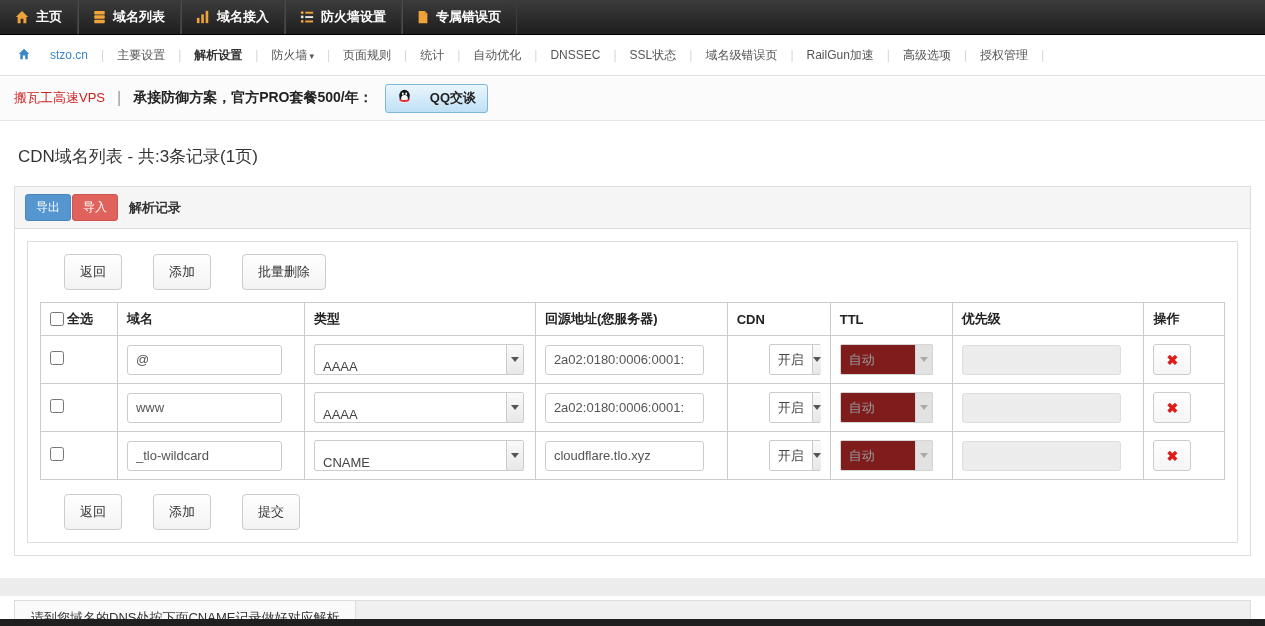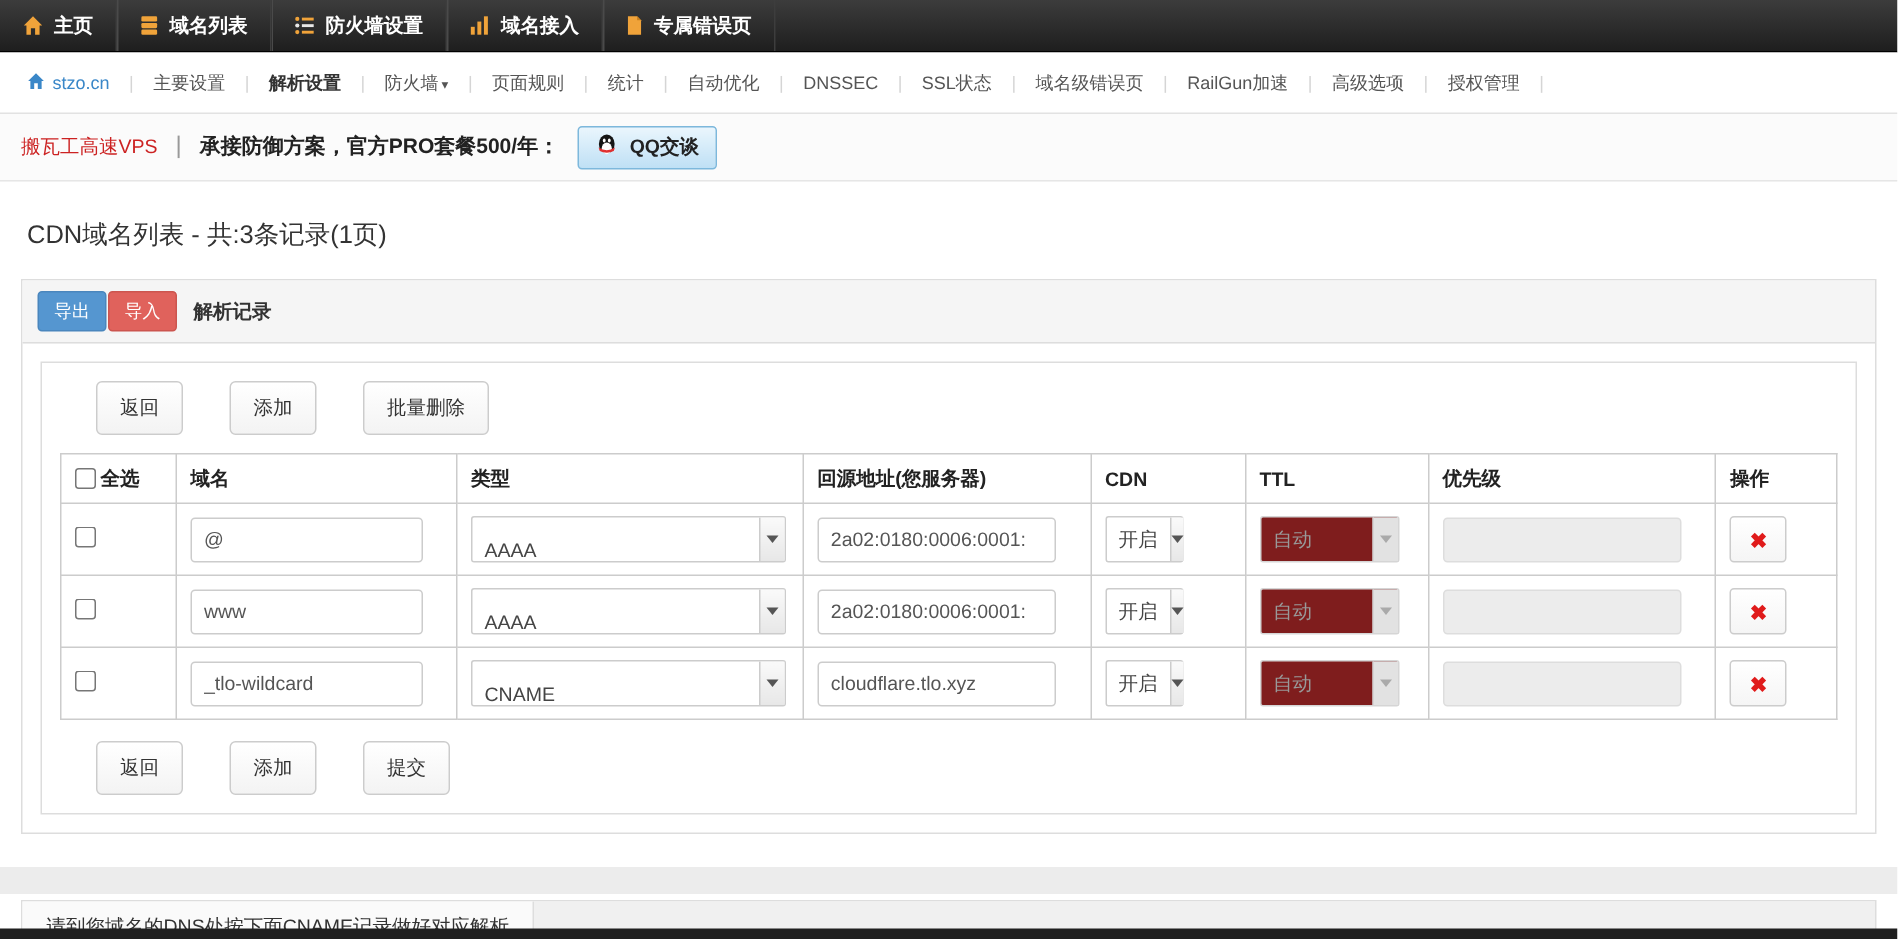--- a/index.html
+++ b/index.html
@@ -15,32 +15,32 @@
   .topitem { display:flex; align-items:center; gap:7px; padding:0 15px;
     color:#fff; font-weight:bold; font-size:13px; cursor:pointer;
     border-right:1px solid #3d3d3d; box-shadow:inset 1px 0 0 #4a4a4a; }
   .topitem:first-child { box-shadow:none; }
   .ticon { display:flex; align-items:center; }
 
   
   .subnav { height:41px; display:flex; align-items:center; background:#fff;
     border-bottom:1px solid #e2e2e2; font-size:12px; color:#666; padding:0 10px; }
   .subnav a { color:#555; text-decoration:none; padding:0 13px; white-space:nowrap; cursor:pointer; }
-  .subnav a.domain { color:#3a87c8; display:inline-flex; align-items:center; gap:5px; padding-left:8px; }
+  .subnav a.domain { color:#3a87c8; display:inline-flex; align-items:center; gap:20px; padding-left:8px; }
   .subnav .sep { color:#d5d5d5; }
   .subnav a.active { font-weight:bold; color:#333; }
   .caret { font-size:9px; color:#555; margin-left:2px; }
 
   
   .adbar { height:45px; display:flex; align-items:center; gap:12px; padding:0 14px;
     background:#fbfbfb; border-bottom:1px solid #e6e6e6; }
   .vps { color:#cc2222; font-size:13px; text-decoration:none; cursor:pointer; }
   .adsep { color:#999; }
   .promo { font-weight:bold; font-size:14px; color:#222; }
-  .qqbtn { display:inline-flex; align-items:center; gap:8px; cursor:pointer;
+  .qqbtn { display:inline-flex; align-items:center; gap:18px; cursor:pointer;
     background:linear-gradient(#eaf6fd,#bfe0f5); border:1px solid #7db8dc;
     border-radius:3px; padding:4px 11px; font-size:13px; font-weight:bold; color:#222; }
 
   
   .pagetitle { font-size:17px; font-weight:normal; color:#333; margin:24px 18px 18px 18px; }
 
   
   .panel { margin:0 14px 0 14px; border:1px solid #ddd; background:#fff; }
   .tabbar { background:#f5f5f5; border-bottom:1px solid #ddd; padding:7px 10px;
     display:flex; align-items:center; gap:1px; }
@@ -73,21 +73,21 @@
     padding:0 8px; font-size:13px; color:#555; background:#fff; }
   .tin.dis { background:#ececec; border-color:#ddd; }
   .sel { display:inline-flex; align-items:center; justify-content:space-between;
     border:1px solid #ccc; border-radius:2px; height:31px; background:#fff;
     font-size:13px; color:#444; cursor:pointer; }
   .sel .txt { padding:0 8px; white-space:nowrap; }
   .sel .arr { width:17px; align-self:stretch; border-left:1px solid #ccc;
     background:linear-gradient(#fafafa,#e7e7e7); display:flex; align-items:center; justify-content:center; }
   .sel .arr::after { content:""; border-left:4px solid transparent;
     border-right:4px solid transparent; border-top:5px solid #555; }
-  .sel.w-type { width:210px;align-items:flex-end; } .sel.w-cdn { width:52px; } .sel.w-ttl { width:93px; }
+  .sel.w-type { width:210px;align-items:flex-end; } .sel.w-cdn { width:52px;margin-left:32px; } .sel.w-ttl { width:93px; }
   .sel.dis { background:#7f1d1d; color:#999; border-color:#d5d5d5; }
   .sel.dis .arr { background:#e2e2e2; border-color:#d5d5d5; }
   .sel.dis .arr::after { border-top-color:#aaa; }
 
   .delbtn { width:38px; height:31px; border:1px solid #ccc; border-radius:3px;
     background:linear-gradient(#fff,#f5f5f5); color:#e01b1b; font-weight:bold;
     font-size:14px; cursor:pointer; }
 
   
   .divider { height:18px; background:#ececec; margin-top:22px; }
@@ -112,43 +112,43 @@
   </div>
   <div class="topitem">
     <span class="ticon">
       <svg width="13" height="14" viewBox="0 0 14 16">
           <rect x="1" y="1" width="12" height="4" rx="1" fill="#f0a33a"></rect>
           <rect x="1" y="6" width="12" height="4" rx="1" fill="#f0a33a"></rect>
           <rect x="1" y="11" width="12" height="4" rx="1" fill="#f0a33a"></rect>
         </svg>
     </span>
     <span>域名列表</span>
+  </div>
+  <div class="topitem">
+    <span class="ticon">
+      <svg width="14" height="14" viewBox="0 0 16 16">
+          <rect x="1" y="9" width="3" height="6" fill="#f0a33a"></rect>
+          <rect x="6" y="5" width="3" height="10" fill="#f0a33a"></rect>
+          <rect x="11" y="1" width="3" height="14" fill="#f0a33a"></rect>
+        </svg>
+    </span>
+    <span>域名接入</span>
   </div>
   <div class="topitem">
     <span class="ticon">
       <svg width="14" height="14" viewBox="0 0 16 16">
           <circle cx="2.5" cy="3" r="1.6" fill="#f0a33a"></circle>
           <rect x="6" y="2" width="9" height="2.2" fill="#f0a33a"></rect>
           <circle cx="2.5" cy="8" r="1.6" fill="#e8e8e8"></circle>
           <rect x="6" y="7" width="9" height="2.2" fill="#e8e8e8"></rect>
           <circle cx="2.5" cy="13" r="1.6" fill="#f0a33a"></circle>
           <rect x="6" y="12" width="9" height="2.2" fill="#f0a33a"></rect>
         </svg>
     </span>
     <span>防火墙设置</span>
-  </div>
-  <div class="topitem">
-    <span class="ticon">
-      <svg width="14" height="14" viewBox="0 0 16 16">
-          <rect x="1" y="9" width="3" height="6" fill="#f0a33a"></rect>
-          <rect x="6" y="5" width="3" height="10" fill="#f0a33a"></rect>
-          <rect x="11" y="1" width="3" height="14" fill="#f0a33a"></rect>
-        </svg>
-    </span>
-    <span>域名接入</span>
   </div>
   <div class="topitem">
     <span class="ticon">
       <svg width="12" height="14" viewBox="0 0 12 16">
           <path d="M1 1 H8 L11 4 V15 H1 Z" fill="#f0a33a"></path>
           <path d="M8 1 L11 4 H8 Z" fill="#c77f1e"></path>
         </svg>
     </span>
     <span>专属错误页</span>
   </div>

